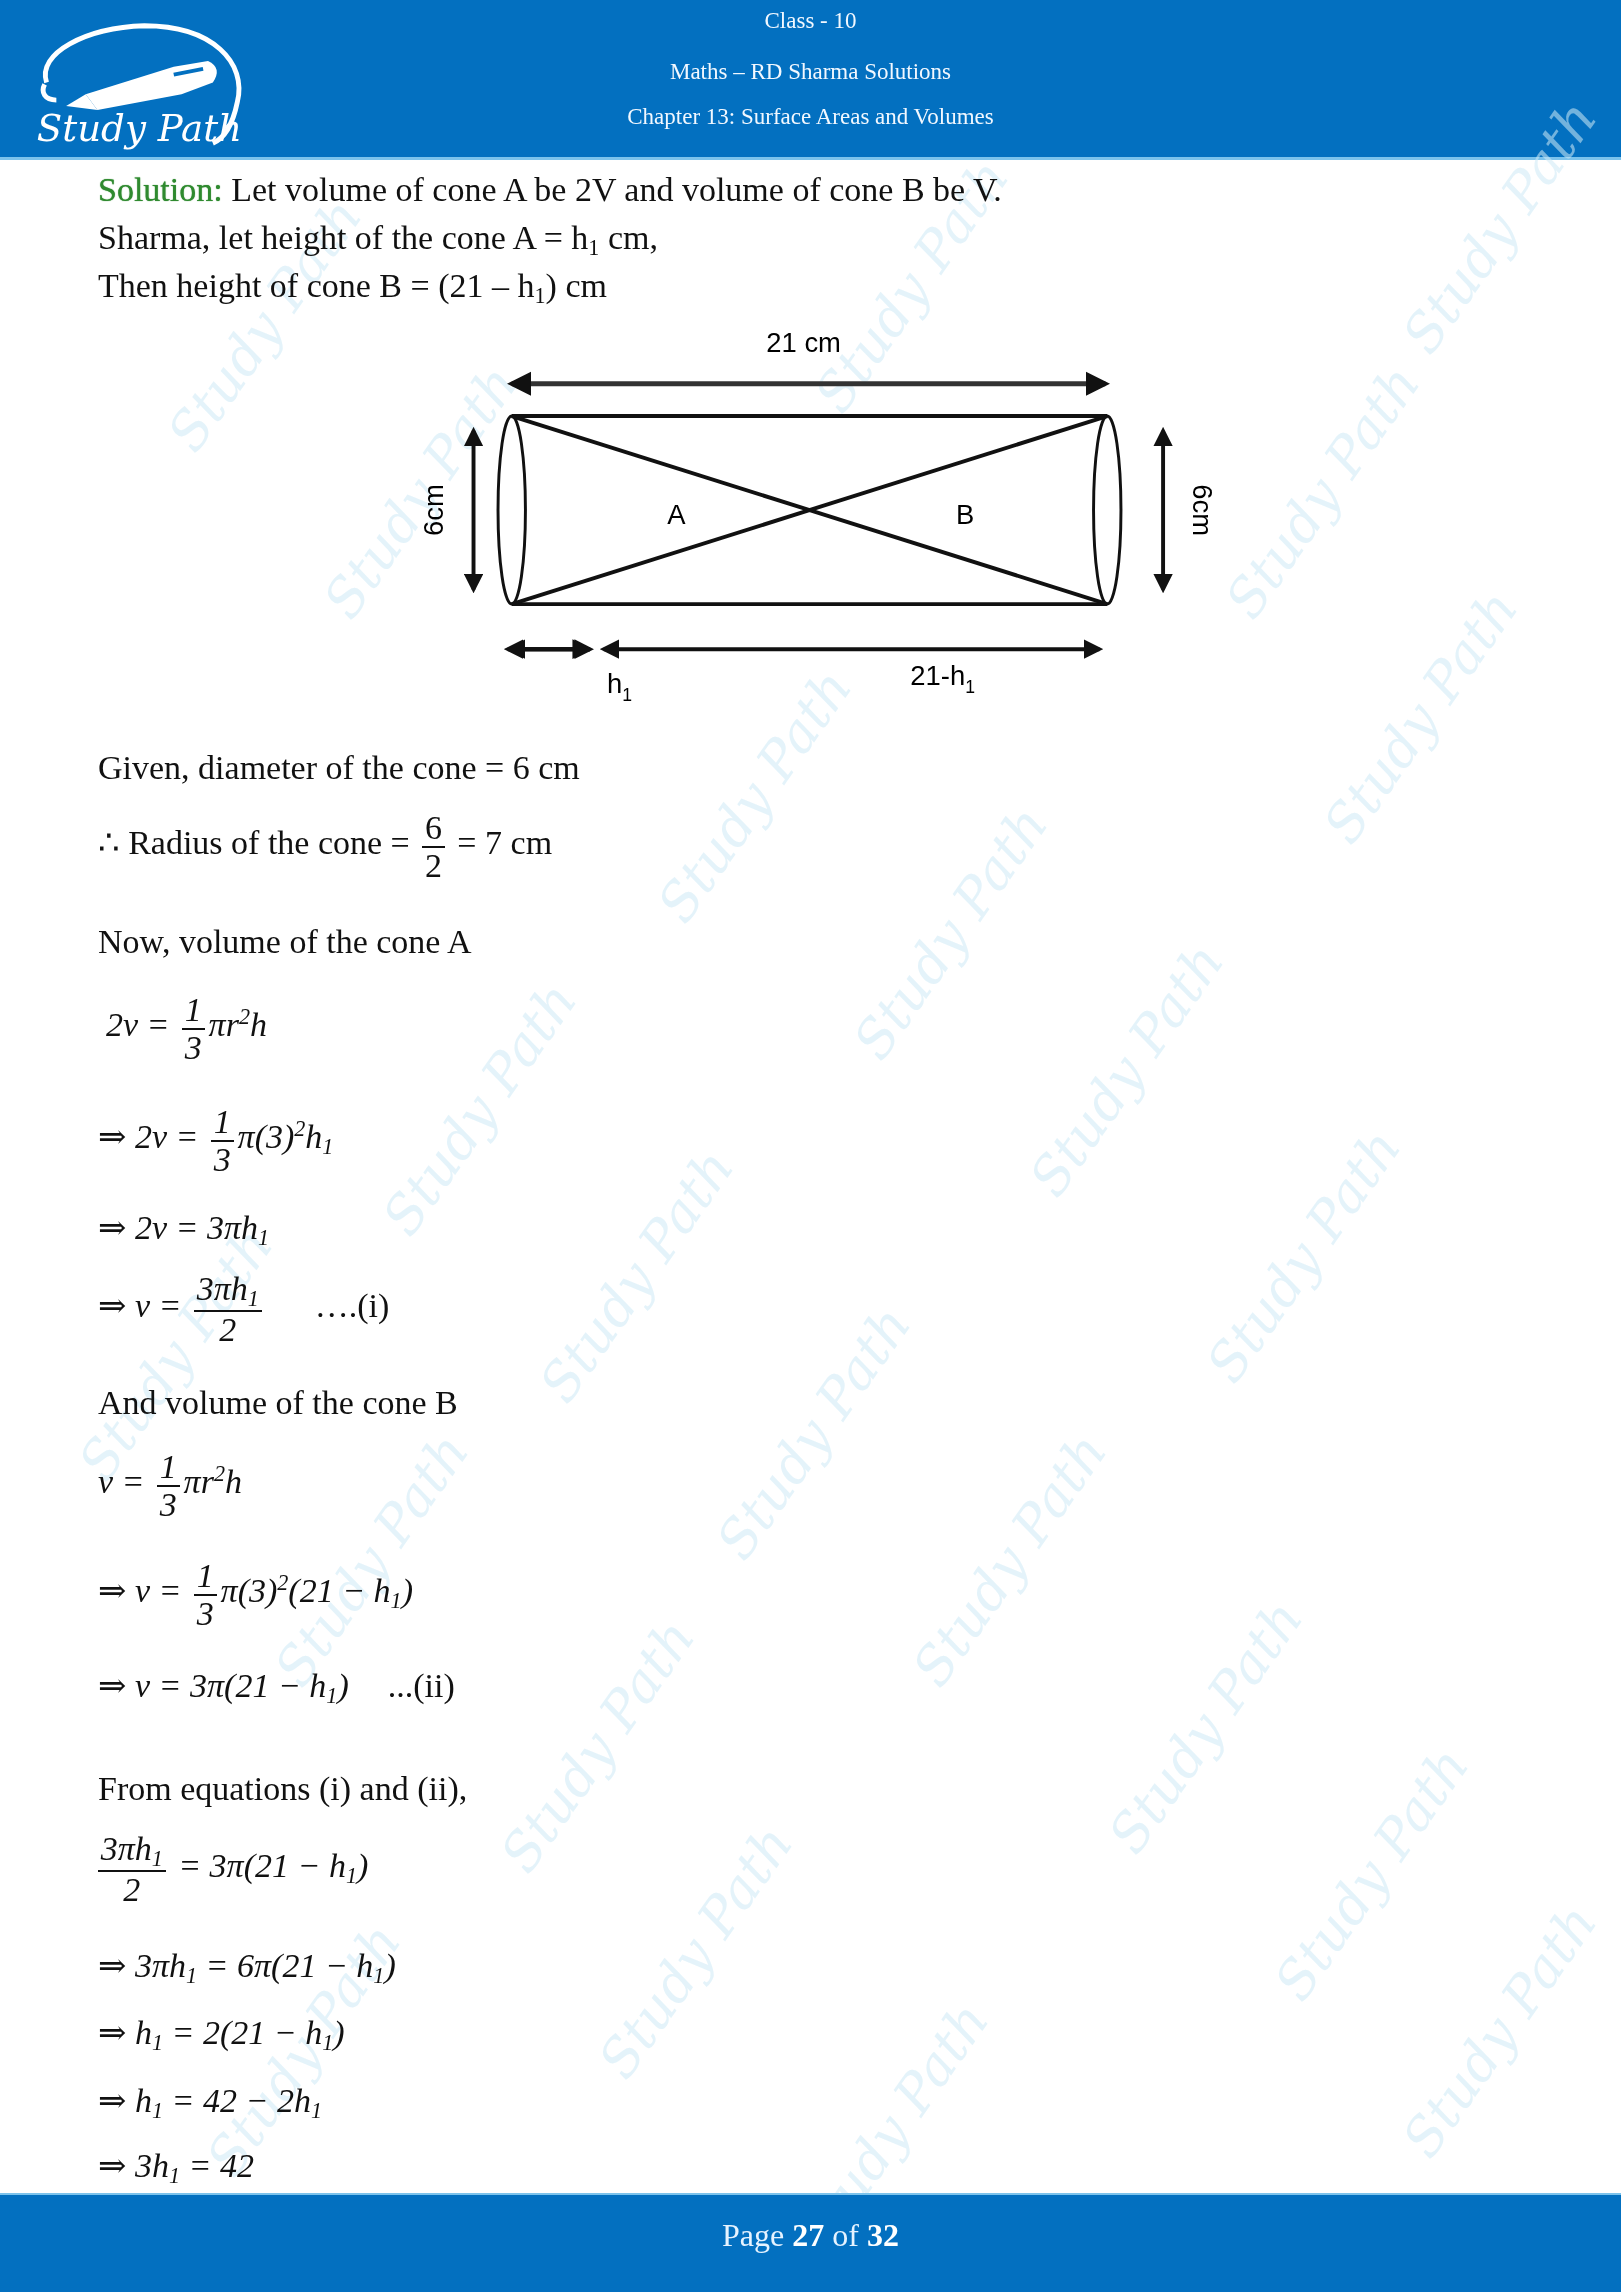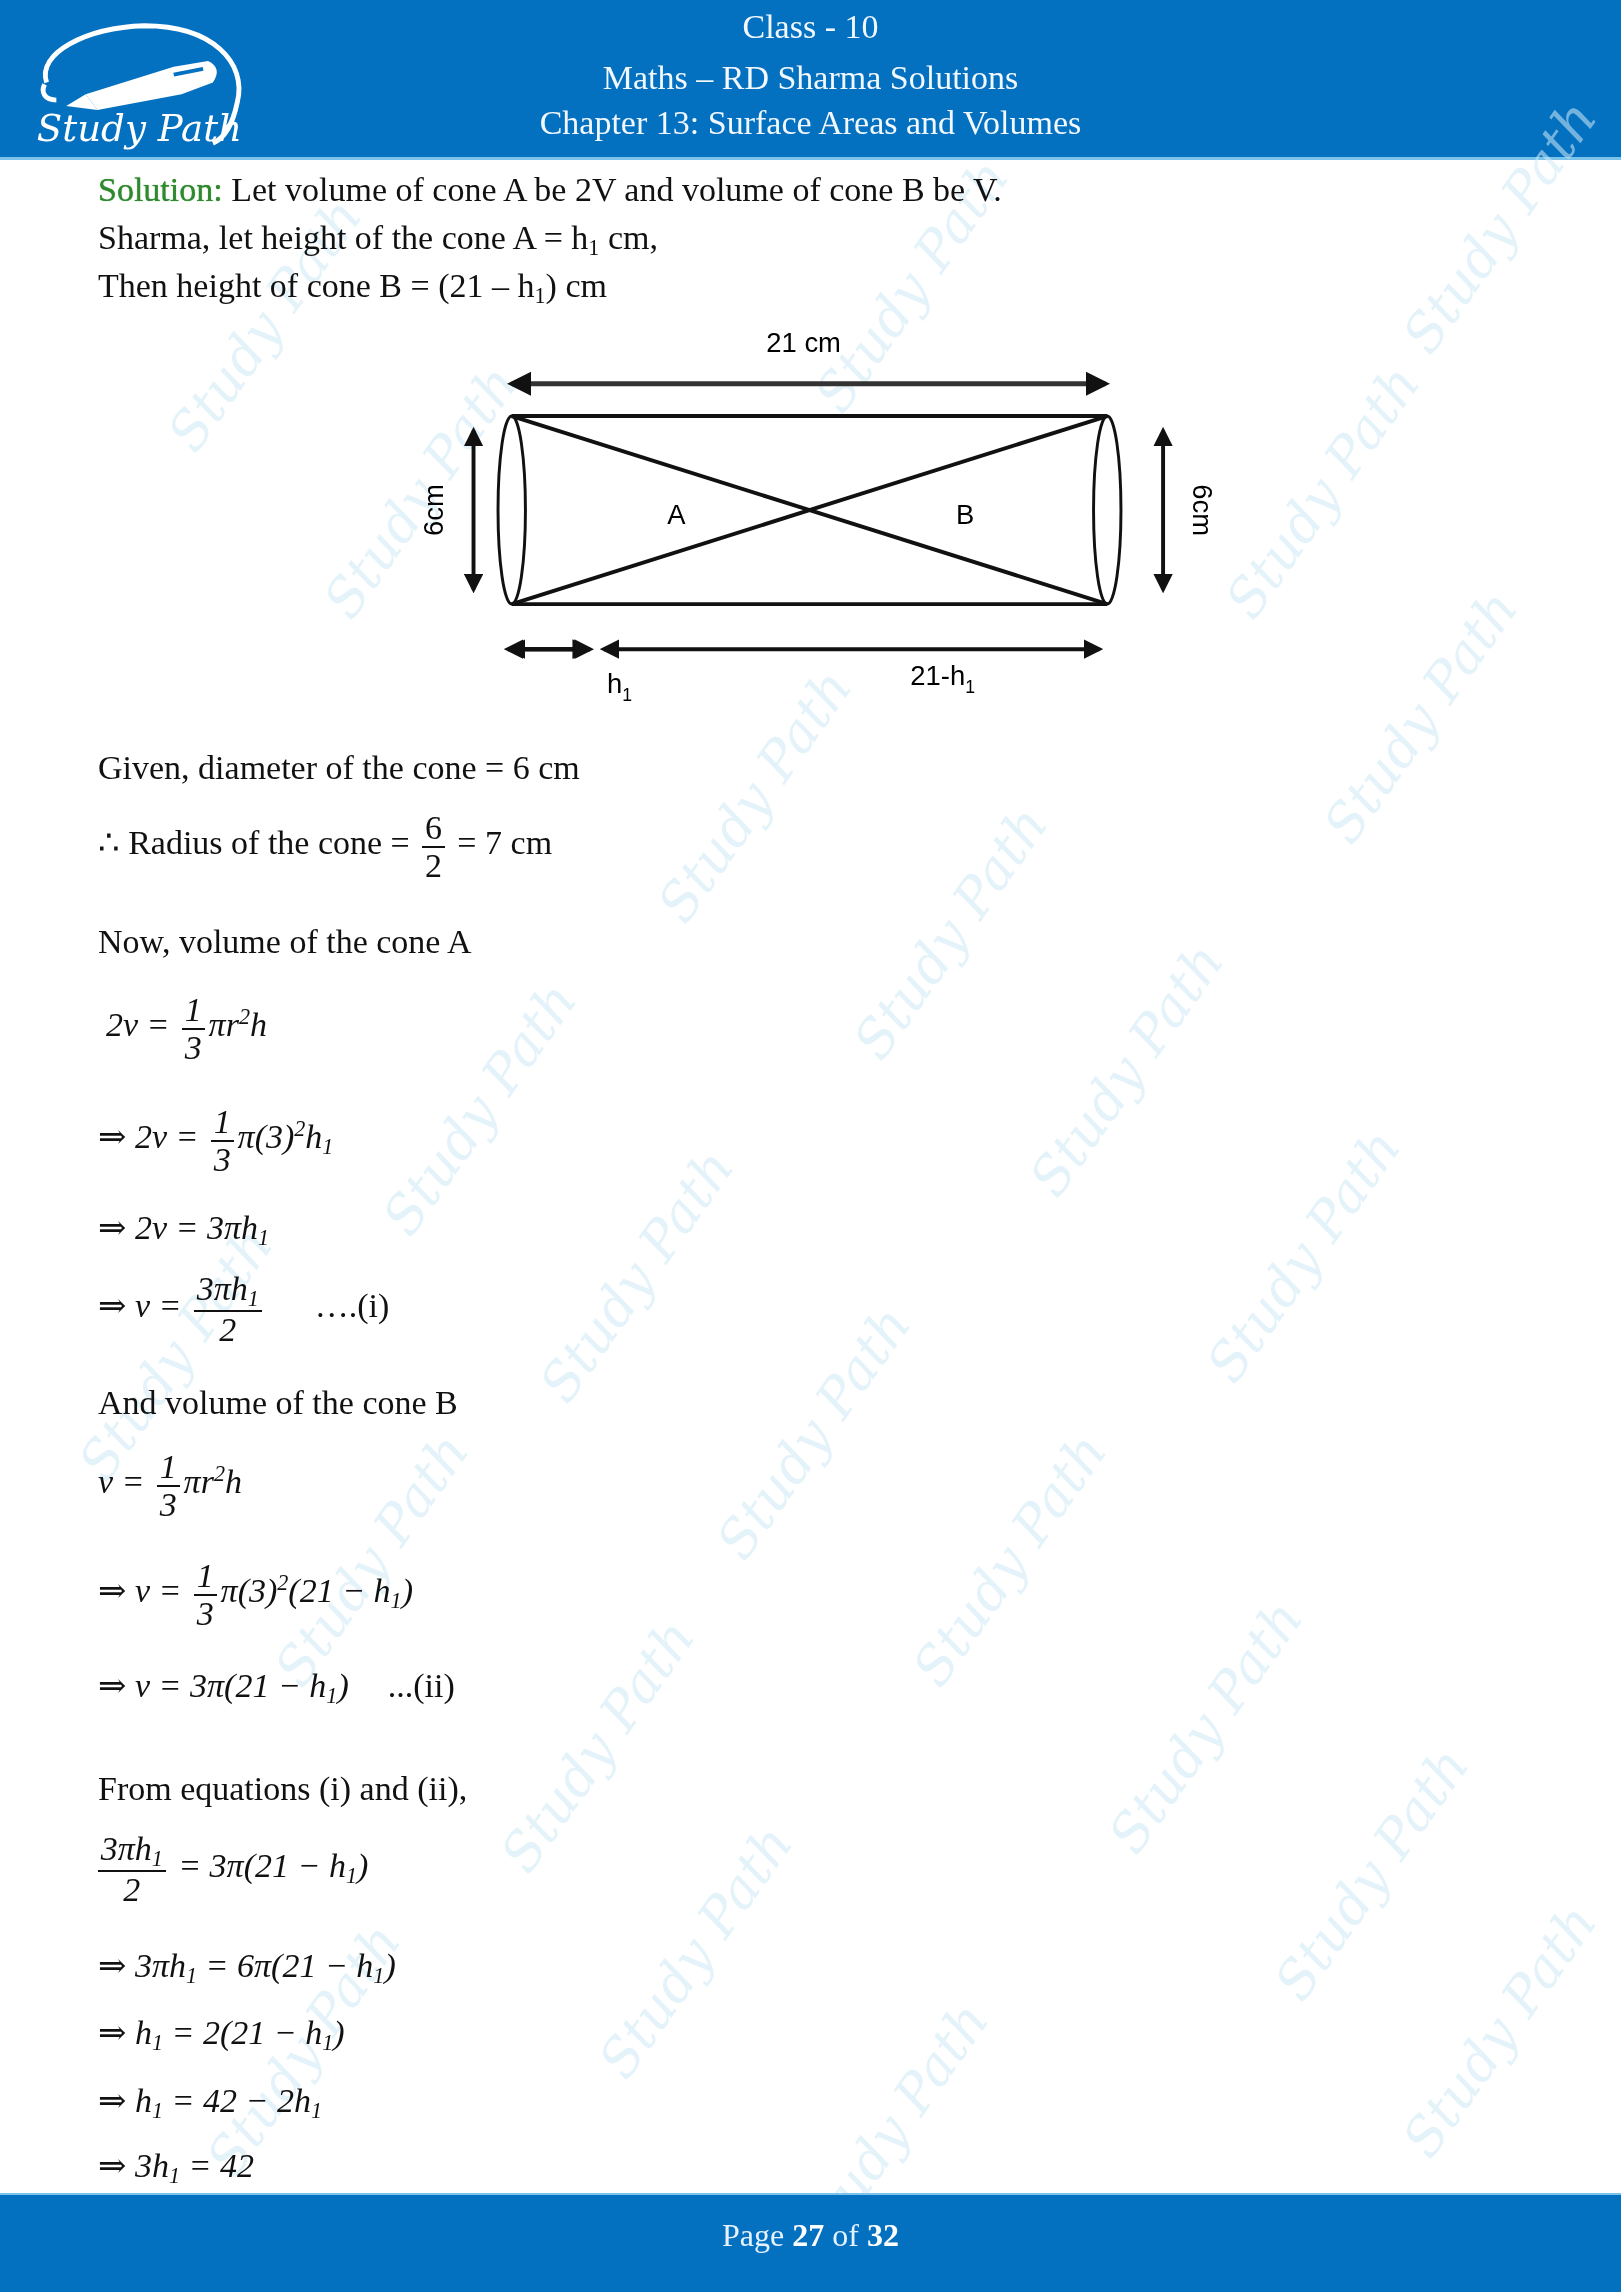--- a/index.html
+++ b/index.html
@@ -2,21 +2,21 @@
 <html><head>
 <meta charset="utf-8">
 <style>
   html, body { margin:0; padding:0; }
   body { width:1621px; height:2293px; position:relative; background:#ffffff; overflow:hidden;
          font-family:"Liberation Serif", "DejaVu Serif", serif; color:#111; }
   .header { position:absolute; left:0; top:0; width:1621px; height:157px; background:#0370c0;
             border-bottom:3.9px solid #7cc3ec; }
   .logo { position:absolute; left:27.4px; top:13.7px; width:225px; height:137px; }
   .hdr-line { position:absolute; left:0; width:1621px; text-align:center; color:#f2f8ff;
-              font-family:"Liberation Serif", serif; font-size:34px; }
+              font-family:"Liberation Serif", serif; font-size:23px; }
   .hdr-1 { top:7.8px; }
   .hdr-2 { top:59px; }
   .hdr-3 { top:104px; }
   .footer { position:absolute; left:0; top:2193px; width:1621px; height:100px; background:#0370c0;
             border-top:2.9px solid #7cc3ec; }
   .footer-text { position:absolute; top:21.6px; left:0; width:1621px; text-align:center; color:#e6f3ff; font-size:32px; }
   .footer-text b { font-weight:bold; color:#fff; }
   .watermark { position:absolute; color:#cfeaf6; font-family:"DejaVu Serif", serif; font-style:italic;
                font-size:53px; transform:rotate(-55deg); opacity:.55; pointer-events:none; white-space:nowrap; }
   .line { position:absolute; left:98px; font-size:34px; white-space:nowrap; line-height:1; }

